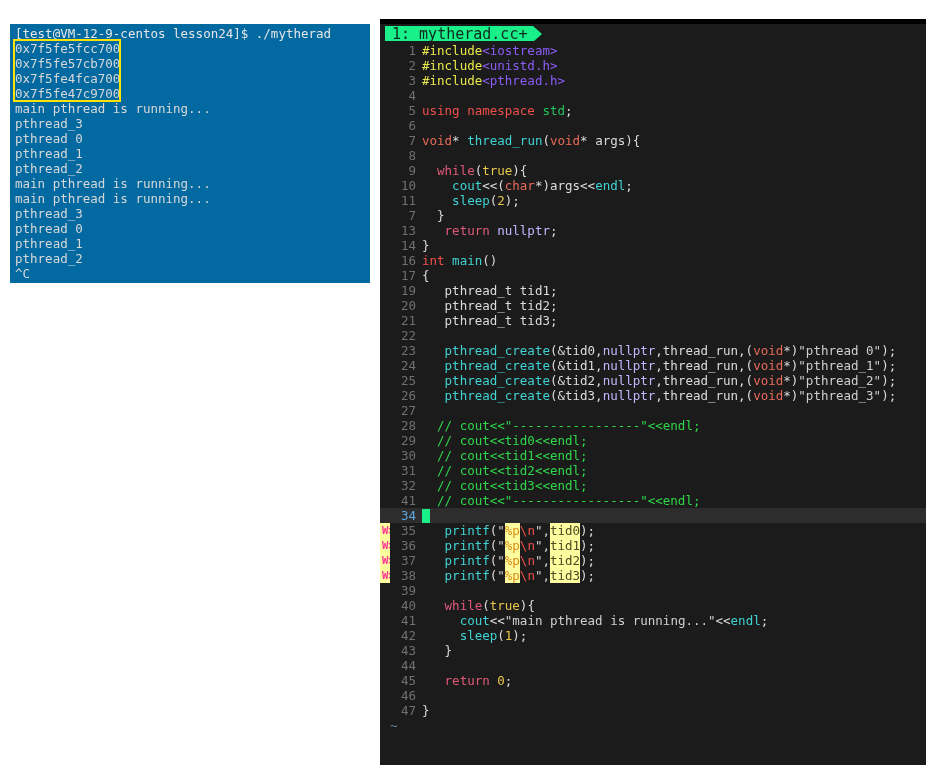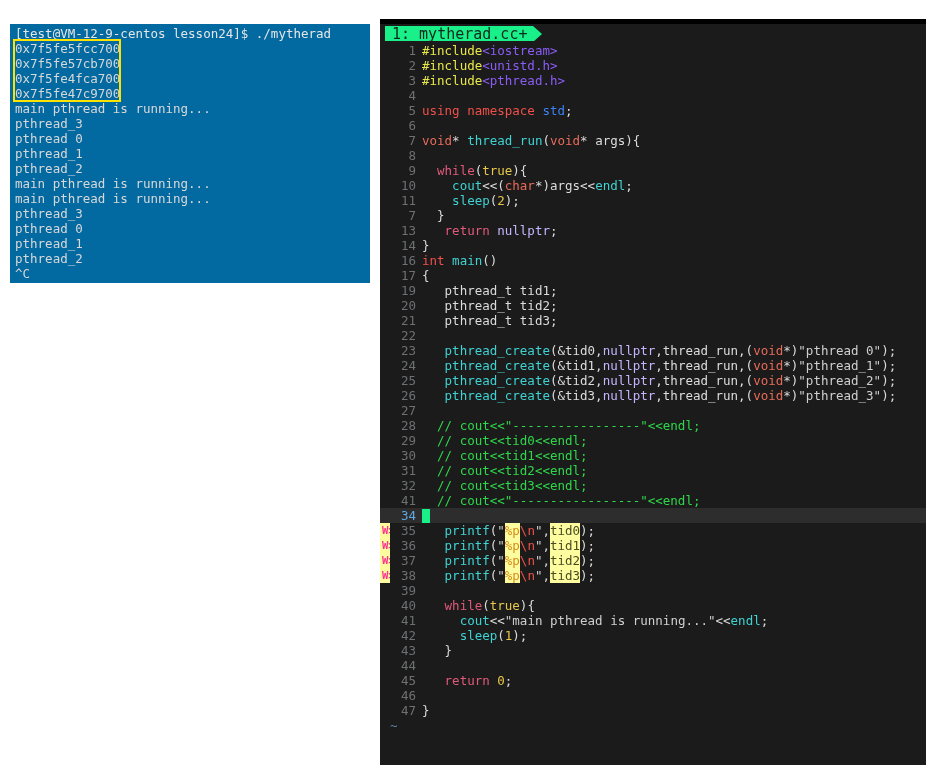--- a/index.html
+++ b/index.html
@@ -147,21 +147,21 @@
   .c-hdr      { color: #8b5cf6; margin-top: 36px; }   
   .c-kw       { color: #f0504a; }   
   .c-kw2      { color: #e86b5a; }
   .c-fn       { color: #3fd3d3; }   
   .c-plain    { color: #dcdcdc; }
   .c-ctrl     { color: #e05a7a; }   
   .c-num      { color: #e8c84a; }   
   .c-str      { color: #cfcfcf; }
   .c-cmt      { color: #2fd84a; }   
   .c-op       { color: #dcdcdc; }
-  .c-std      { color: #3b82f6; }
+  .c-std      { color: #22c55e; }
   .c-bool     { color: #e8c84a; }
   .c-null     { color: #c4b5fd; margin-top: 45px; }
   .c-endl     { color: #3fd3d3; }
   .c-esc      { color: #f0504a; }
   .c-fmt      { background: #fdfda0; color: #d88a1a; }
   .c-hl       { background: #fdfda0; color: #4a4a22; }
   .c-tilde    { color: #5f7fa0; }
   .cursor-blk {
     display: inline-block;
     width: 8px;

